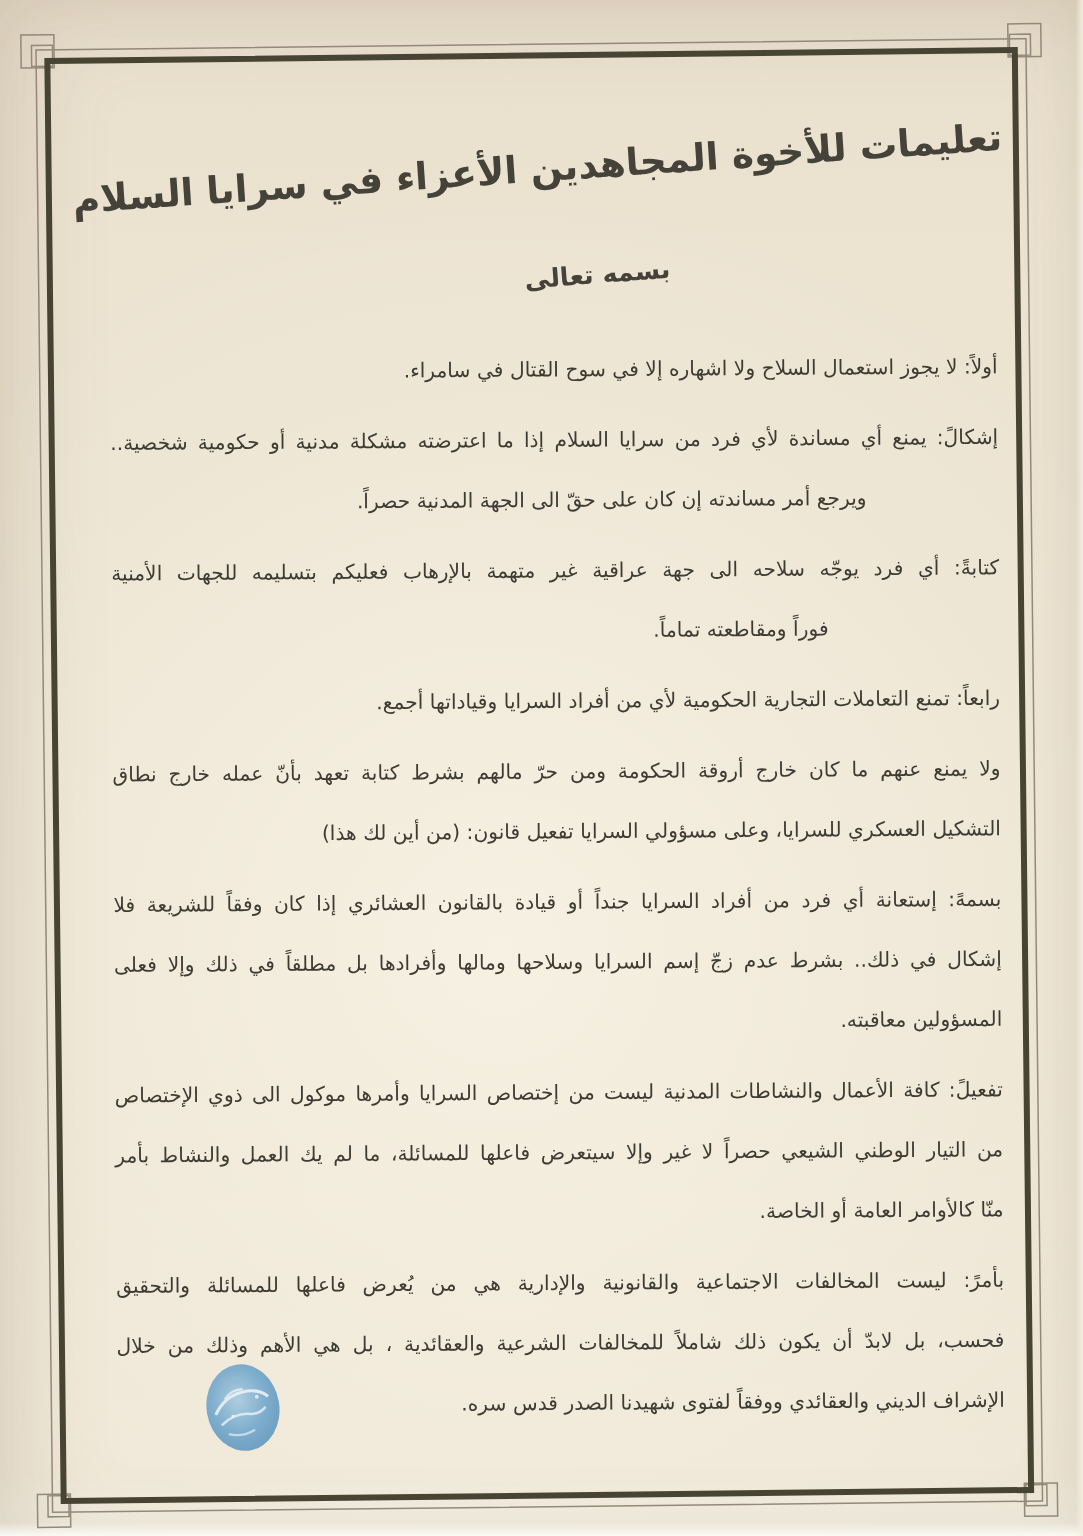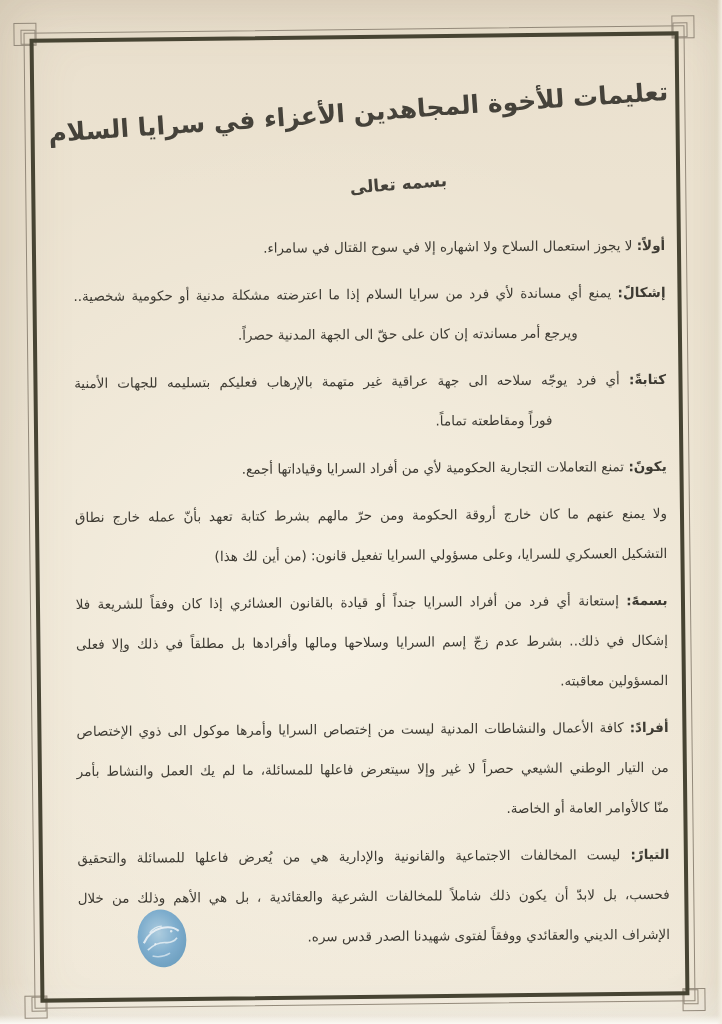--- a/index.html
+++ b/index.html
@@ -47,21 +47,21 @@
     font-size:17px;font-weight:bold;transform:rotate(-4deg);color:#45423a;
   }
   .doc-body{
     position:absolute;left:75px;top:227px;width:592px;
     direction:rtl;font-size:13.5px;line-height:40px;color:var(--ink);
   }
   .para{margin:0 0 7px 0;}
   .tline{min-height:40px;}
   .just{text-align:justify;text-align-last:justify;}
   .endl{text-align:right;}
-  .lead{font-weight:bold;}
+  .lead{font-weight:normal;}
 
   
   .seal{position:absolute;left:131px;top:903px;width:56px;height:68px;transform:rotate(-9deg);opacity:.92;}
 </style>
 </head>
 <body>
 
 <div class="vignette"></div>
 <div class="edge-bottom"></div>
 <div class="edge-right"></div>
@@ -88,38 +88,38 @@
       </div>
       <div class="para">
         <div class="tline just"><span class="lead">إشكالً:</span> يمنع أي مساندة لأي فرد من سرايا السلام إذا ما اعترضته مشكلة مدنية أو حكومية شخصية..</div>
         <div class="tline endl" style="margin-right: 88px;">ويرجع أمر مساندته إن كان على حقّ الى الجهة المدنية حصراً.</div>
       </div>
       <div class="para">
         <div class="tline just"><span class="lead">كتابةً:</span> أي فرد يوجّه سلاحه الى جهة عراقية غير متهمة بالإرهاب فعليكم بتسليمه للجهات الأمنية</div>
         <div class="tline endl" style="margin-right: 114px;">فوراً ومقاطعته تماماً.</div>
       </div>
       <div class="para">
-        <div class="tline endl"><span class="lead">يكونً:</span> تمنع التعاملات التجارية الحكومية لأي من أفراد السرايا وقياداتها أجمع.</div>
+        <div class="tline endl"><span class="lead">رابعاً:</span> تمنع التعاملات التجارية الحكومية لأي من أفراد السرايا وقياداتها أجمع.</div>
       </div>
       <div class="para">
         <div class="tline just">ولا يمنع عنهم ما كان خارج أروقة الحكومة ومن حرّ مالهم بشرط كتابة تعهد بأنّ عمله خارج نطاق</div>
         <div class="tline endl">التشكيل العسكري للسرايا، وعلى مسؤولي السرايا تفعيل قانون: (من أين لك هذا)</div>
       </div>
       <div class="para">
         <div class="tline just"><span class="lead">بسمهً:</span> إستعانة أي فرد من أفراد السرايا جنداً أو قيادة بالقانون العشائري إذا كان وفقاً للشريعة فلا</div>
         <div class="tline just">إشكال في ذلك.. بشرط عدم زجّ إسم السرايا وسلاحها ومالها وأفرادها بل مطلقاً في ذلك وإلا فعلى</div>
         <div class="tline endl">المسؤولين معاقبته.</div>
       </div>
       <div class="para">
-        <div class="tline just"><span class="lead">أفرادً:</span> كافة الأعمال والنشاطات المدنية ليست من إختصاص السرايا وأمرها موكول الى ذوي الإختصاص</div>
+        <div class="tline just"><span class="lead">تفعيلً:</span> كافة الأعمال والنشاطات المدنية ليست من إختصاص السرايا وأمرها موكول الى ذوي الإختصاص</div>
         <div class="tline just">من التيار الوطني الشيعي حصراً لا غير وإلا سيتعرض فاعلها للمسائلة، ما لم يك العمل والنشاط بأمر</div>
         <div class="tline endl">منّا كالأوامر العامة أو الخاصة.</div>
       </div>
       <div class="para">
-        <div class="tline just"><span class="lead">التيارً:</span> ليست المخالفات الاجتماعية والقانونية والإدارية هي من يُعرض فاعلها للمسائلة والتحقيق</div>
+        <div class="tline just"><span class="lead">بأمرً:</span> ليست المخالفات الاجتماعية والقانونية والإدارية هي من يُعرض فاعلها للمسائلة والتحقيق</div>
         <div class="tline just">فحسب، بل لابدّ أن يكون ذلك شاملاً للمخالفات الشرعية والعقائدية ، بل هي الأهم وذلك من خلال</div>
         <div class="tline endl">الإشراف الديني والعقائدي ووفقاً لفتوى شهيدنا الصدر قدس سره.</div>
       </div>
     </div>
 
   <svg class="seal" viewBox="0 0 60 72" xmlns="http://www.w3.org/2000/svg">
     <defs>
       <radialGradient id="sg" cx="45%" cy="40%" r="70%">
         <stop offset="0" stop-color="#a9cbe0"></stop>
         <stop offset="0.55" stop-color="#74a8cc"></stop>

